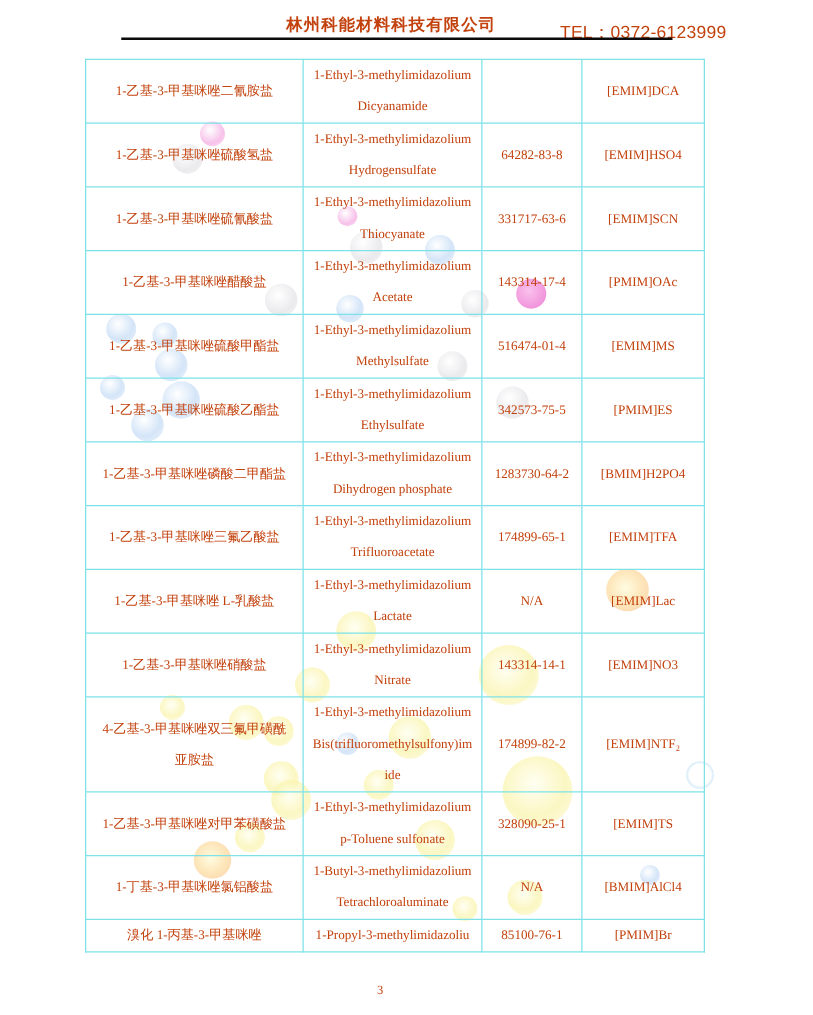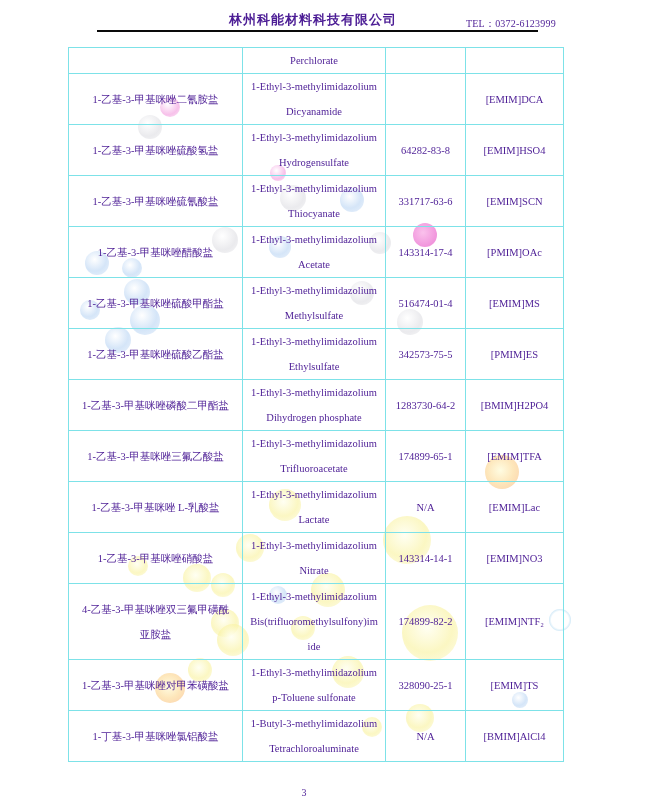--- a/index.html
+++ b/index.html
@@ -1,38 +1,38 @@
 <!DOCTYPE html>
 <html><head>
 <meta charset="utf-8">
 <style>
   html,body { margin:0; padding:0; background:#ffffff; }
   .page {
     position:relative; width:650px; height:800px; background:#ffffff;
-    overflow:hidden; font-family:"Liberation Serif","DejaVu Serif",serif; color:#4c1d95;
+    overflow:hidden; font-family:"Liberation Serif","DejaVu Serif",serif; color:#c2410c;
   }
   
   .bubble { position:absolute; border-radius:50%; z-index:0; pointer-events:none; }
   .b-blue   { background:radial-gradient(circle at 40% 35%, rgba(255,255,255,0.95), rgba(178,208,242,0.55) 55%, rgba(158,195,238,0.22) 100%); }
   .b-pink   { background:radial-gradient(circle at 40% 35%, rgba(255,255,255,0.85), rgba(243,160,223,0.65) 60%, rgba(243,160,223,0.25) 100%); }
   .b-pink2  { background:radial-gradient(circle at 42% 40%, rgba(250,190,235,0.95), rgba(238,130,214,0.85) 70%, rgba(238,130,214,0.45) 100%); }
   .b-gray   { background:radial-gradient(circle at 40% 35%, rgba(255,255,255,0.95), rgba(214,214,220,0.5) 60%, rgba(205,205,212,0.18) 100%); }
   .b-yellow { background:radial-gradient(circle at 45% 40%, rgba(255,255,242,0.95), rgba(248,240,145,0.55) 55%, rgba(246,238,130,0.18) 100%); }
   .b-orange { background:radial-gradient(circle at 45% 45%, rgba(255,252,225,0.98), rgba(252,210,130,0.55) 50%, rgba(246,150,70,0.45) 100%); }
   .b-ring   { background:radial-gradient(circle at 50% 50%, rgba(255,255,255,0) 55%, rgba(140,200,235,0.5) 75%, rgba(140,200,235,0.1) 100%); }
 
   
   .company {
     position:absolute; top:11px; left:173px; width:280px; text-align:center;
     font-family:"Liberation Sans","DejaVu Sans",sans-serif; font-weight:bold;
     font-size:13px; letter-spacing:1px; z-index:2;
   }
   .tel {
-    position:absolute; top:17px; left:466px;
-    font-family:Liberation Serif, serif; font-size:10px;
+    position:absolute; top:17px; left:448px;
+    font-family:Liberation Sans, sans-serif; font-size:14px;
     letter-spacing:0.2px; z-index:2;
   }
   .header-rule { position:absolute; top:30px; left:97px; width:441px; height:2px; background:#0a0a0a; z-index:2; }
 
   
   table.products {
     position:absolute; left:68px; top:47px; width:495px;
     border-collapse:collapse; table-layout:fixed; z-index:1;
   }
   table.products td {
@@ -98,26 +98,20 @@
   <div class="header-rule"></div>
 
   <table class="products">
     <colgroup>
       <col style="width:174px">
         <col style="width:143px">
         <col style="width:80px">
         <col style="width:98px">
     </colgroup>
     <tbody>
-      <tr class="h24">
-        <td></td>
-        <td>Perchlorate</td>
-        <td></td>
-        <td></td>
-      </tr>
       <tr class="h50">
         <td>1-乙基-3-甲基咪唑二氰胺盐</td>
         <td>1-Ethyl-3-methylimidazolium
 Dicyanamide</td>
         <td></td>
         <td>[EMIM]DCA</td>
       </tr>
       <tr class="h50">
         <td>1-乙基-3-甲基咪唑硫酸氢盐</td>
         <td>1-Ethyl-3-methylimidazolium
@@ -197,19 +191,25 @@
         <td>328090-25-1</td>
         <td>[EMIM]TS</td>
       </tr>
       <tr class="h50">
         <td>1-丁基-3-甲基咪唑氯铝酸盐</td>
         <td>1-Butyl-3-methylimidazolium
 Tetrachloroaluminate</td>
         <td>N/A</td>
         <td>[BMIM]AlCl4</td>
       </tr>
+      <tr class="h25">
+        <td>溴化 1-丙基-3-甲基咪唑</td>
+        <td>1-Propyl-3-methylimidazoliu</td>
+        <td>85100-76-1</td>
+        <td>[PMIM]Br</td>
+      </tr>
     </tbody>
   </table>
 
   <div class="pagenum">3</div>
   <div class="url">http://lzkncl.cn.alibaba.com/</div>
 
 </div>
 
 </body></html>

